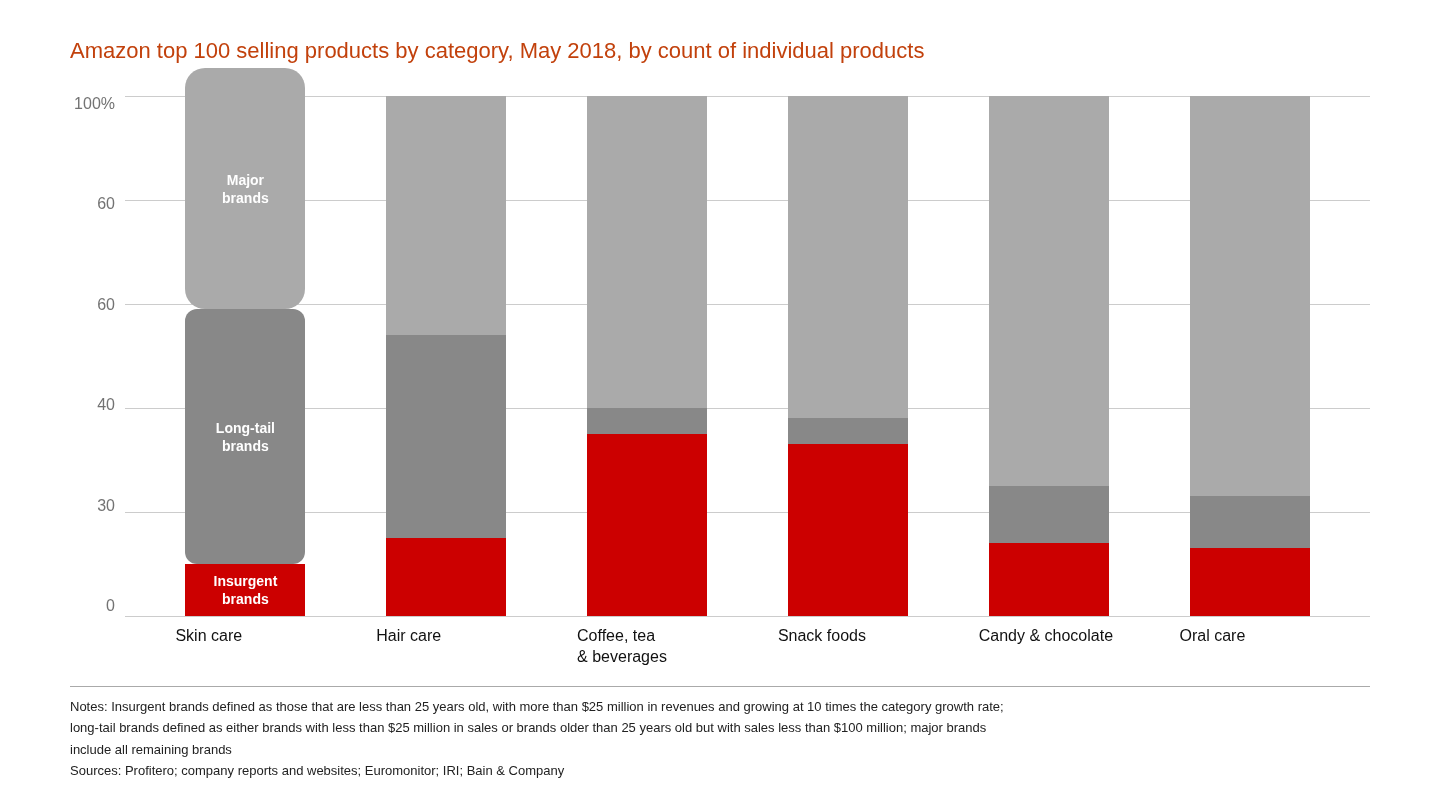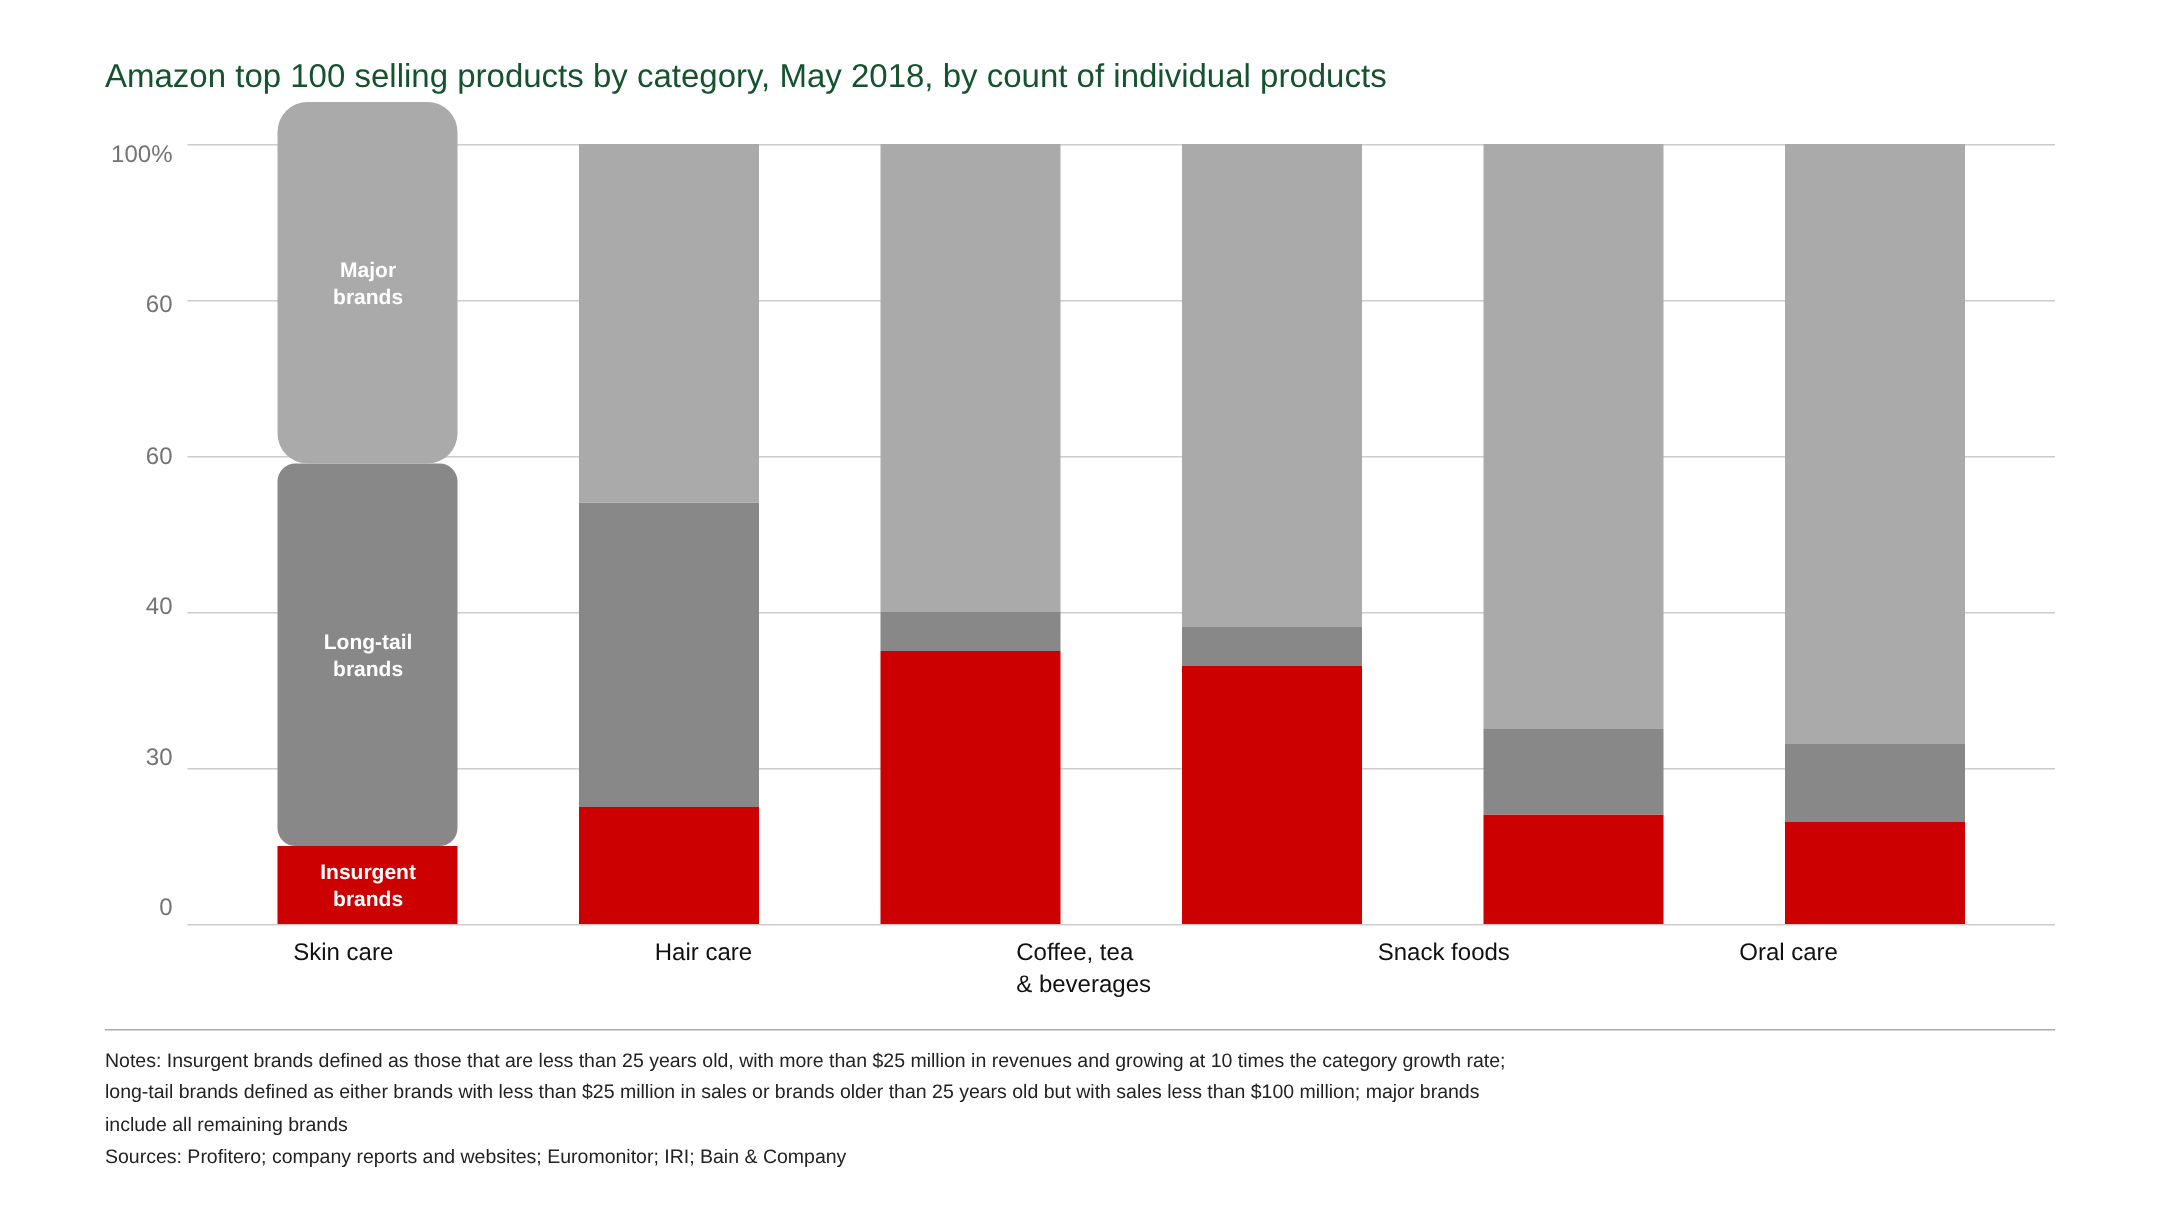--- a/index.html
+++ b/index.html
@@ -13,21 +13,21 @@
       justify-content: center;
     }
     .chart-container {
       width: 1380px;
       padding: 30px 40px 20px 40px;
       position: relative;
     }
     .chart-title {
       font-size: 22px;
       font-weight: normal;
-      color: #14532d;
+      color: #c2410c;
       margin-bottom: 30px;
       line-height: 1.3;
     }
     .chart-area {
       display: flex;
       align-items: flex-start;
       position: relative;
     }
     .y-axis {
       display: flex;
@@ -212,20 +212,21 @@
               </div>
             </div>
           </div>
       </div>
       <div class="x-labels" id="x-labels">
           <div class="x-label" style="white-space: pre-line;">Skin care</div>
           <div class="x-label" style="white-space: pre-line;">Hair care</div>
           <div class="x-label" style="white-space: pre-line;">Coffee, tea
 &amp; beverages</div>
           <div class="x-label" style="white-space: pre-line;">Snack foods</div>
+          <div class="x-label" style="white-space: pre-line;">Candy &amp; chocolate</div>
           <div class="x-label" style="white-space: pre-line;">Oral care</div>
         </div>
     </div>
   </div>
 
   <div class="footnotes" id="footnotes">
       <div class="footnote-line">Notes: Insurgent brands defined as those that are less than 25 years old, with more than $25 million in revenues and growing at 10 times the category growth rate;</div>
       <div class="footnote-line">long-tail brands defined as either brands with less than $25 million in sales or brands older than 25 years old but with sales less than $100 million; major brands</div>
       <div class="footnote-line">include all remaining brands</div>
       <div class="footnote-line">Sources: Profitero; company reports and websites; Euromonitor; IRI; Bain &amp; Company</div>

